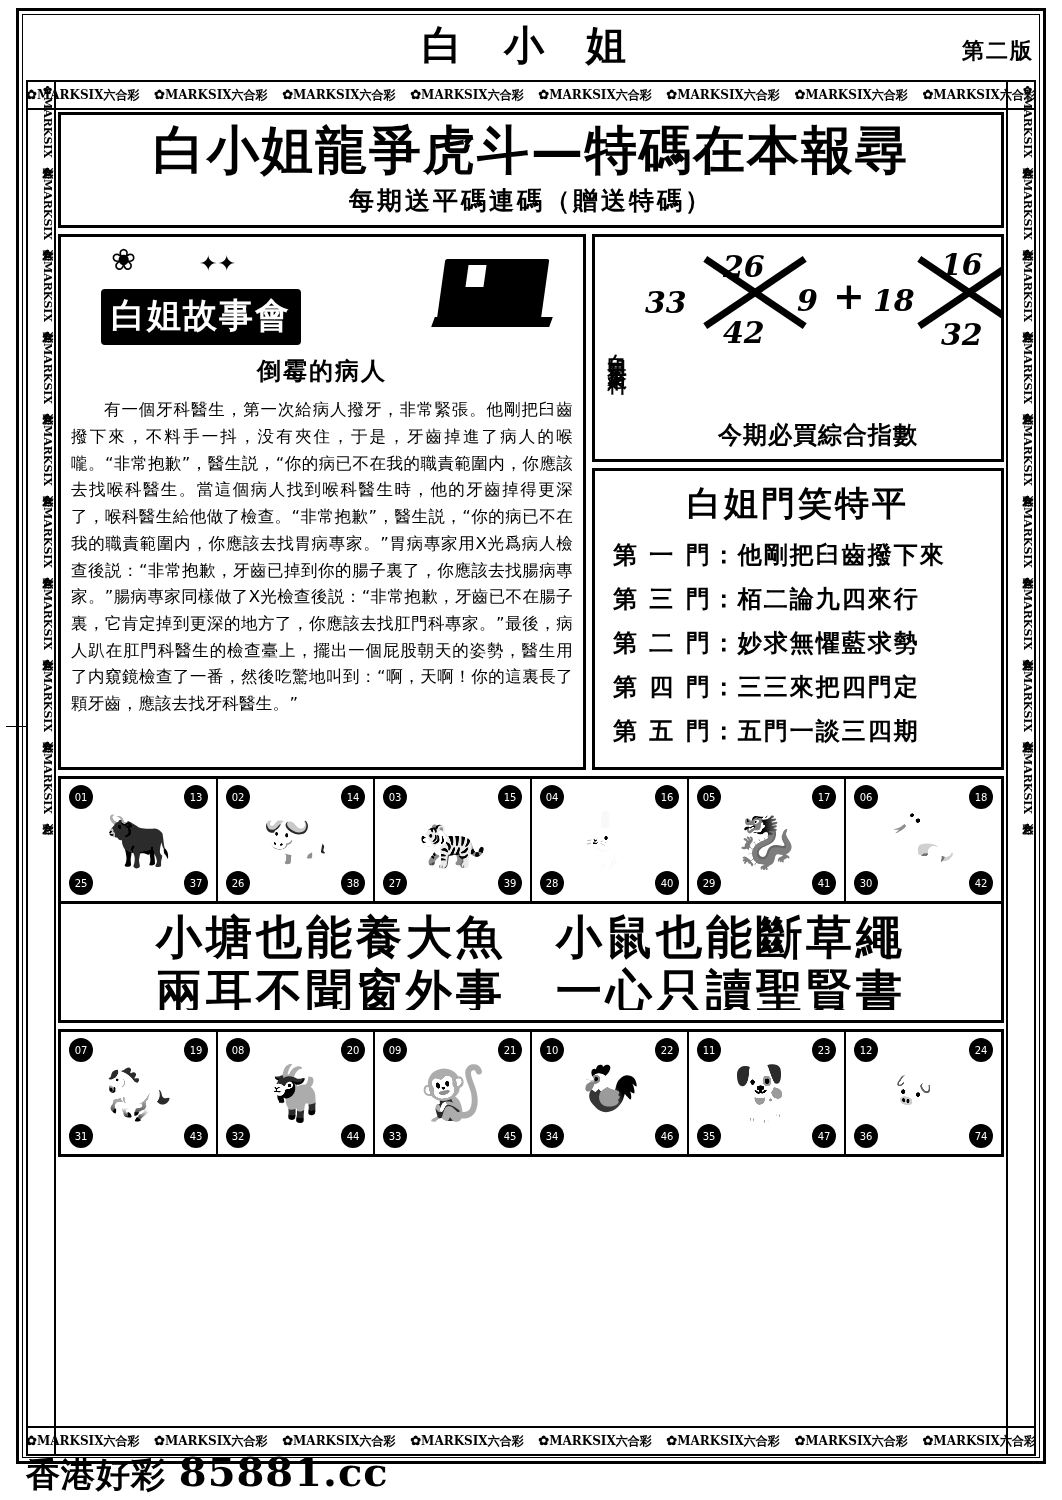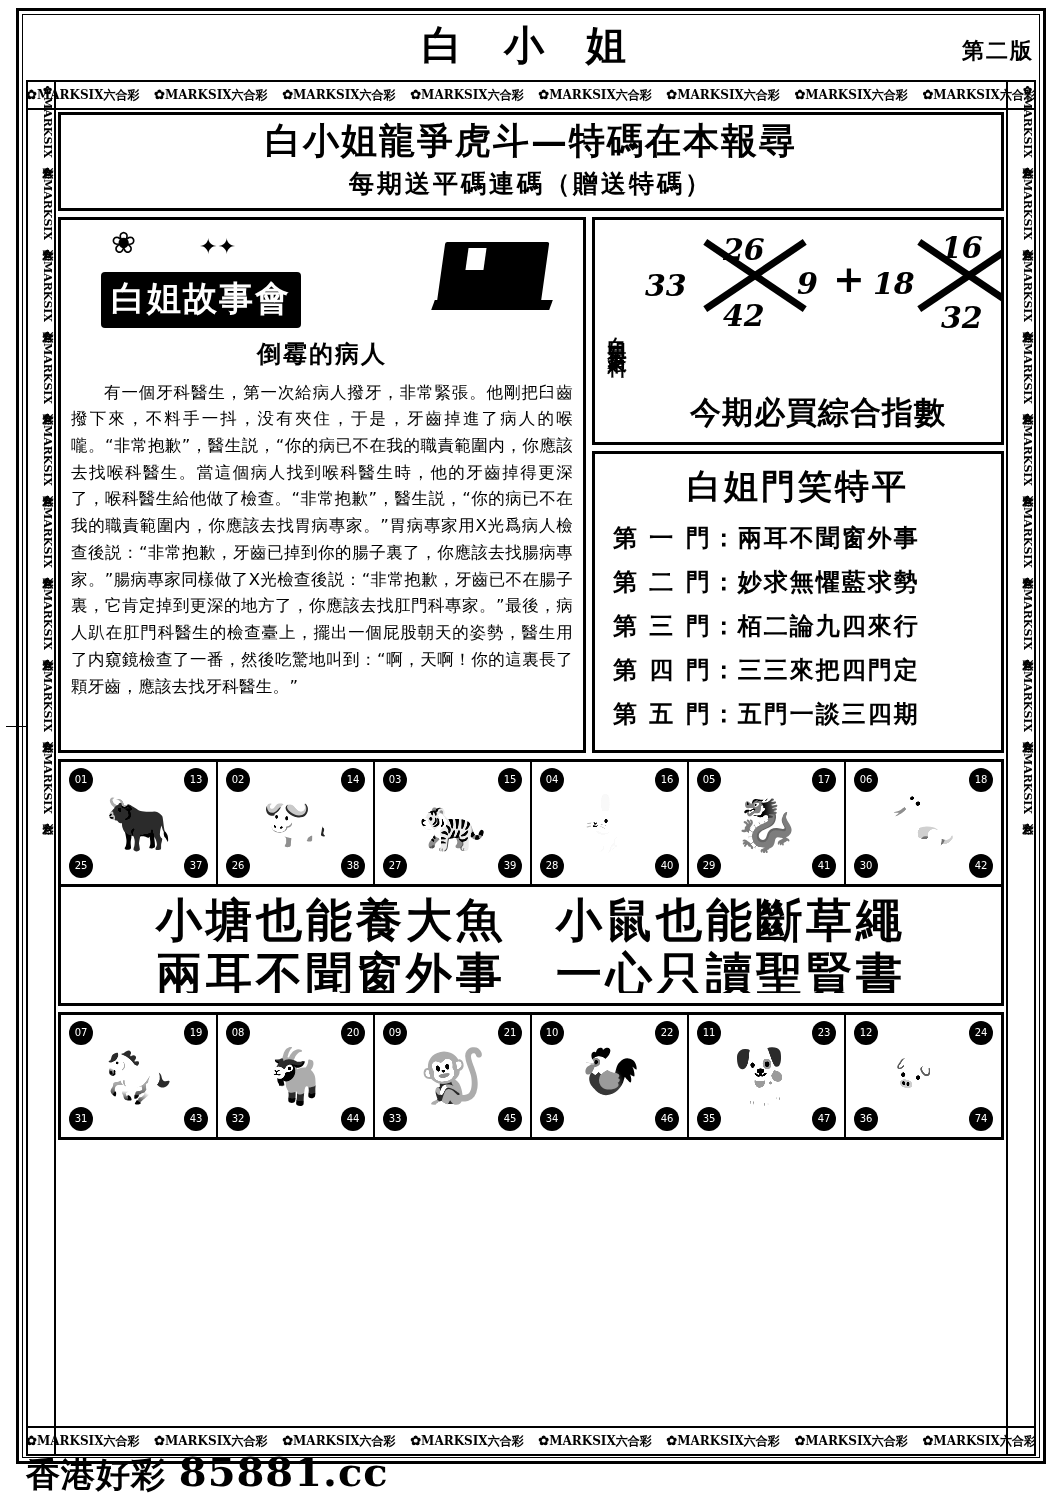--- a/index.html
+++ b/index.html
@@ -74,21 +74,21 @@
   }
   .banner{
     border:3px solid #000;
     padding:6px 0 8px 0;
     text-align:center;
   }
   .banner h1{
     margin:0;
     font-family:"DejaVu Serif","Liberation Serif",serif;
     font-weight:bold;
-    font-size:36px;
+    font-size:52px;
     letter-spacing:2px;
     line-height:1.1;
     white-space:nowrap;
   }
   .banner h2{
     margin:6px 0 0 0;
     font-family:"DejaVu Serif","Liberation Serif",serif;
     font-weight:bold;
     font-size:25px;
     letter-spacing:3px;
@@ -192,21 +192,21 @@
   .xmark:before{transform:rotate(34deg);}
   .xmark:after{transform:rotate(-34deg);}
   .plus{
     position:absolute;font-size:38px;font-weight:bold;
     font-family:"DejaVu Serif","Liberation Serif",serif;
   }
   .idx-caption{
     position:absolute;left:0;right:6px;bottom:8px;
     text-align:center;
     font-family:"DejaVu Serif","Liberation Serif",serif;
-    font-weight:bold;font-size:31px;letter-spacing:1px;
+    font-weight:bold;font-size:24px;letter-spacing:1px;
   }
   
   .box-doors{
     border:3px solid #000;
     flex:1;
     box-sizing:border-box;
     padding:10px 14px 8px 14px;
   }
   .doors-title{
     text-align:center;
@@ -379,23 +379,23 @@
 
               <div class="xmark" style="left:58px;top:14px;"></div>
               <div class="xmark" style="left:272px;top:14px;"></div>
             </div>
             <div class="idx-caption">今期必買綜合指數</div>
           </div>
         </div>
 
         <div class="box-doors">
           <div class="doors-title">白姐門笑特平</div>
-          <div class="door-line">第 一 門：兩耳不聞窗外事</div>
+          <div class="door-line">第 一 門：他剛把臼齒撥下來</div>
+          <div class="door-line">第 三 門：栢二論九四來行</div>
           <div class="door-line">第 二 門：妙求無懼藍求勢</div>
-          <div class="door-line">第 三 門：栢二論九四來行</div>
           <div class="door-line">第 四 門：三三來把四門定</div>
           <div class="door-line">第 五 門：五門一談三四期</div>
         </div>
 
       </div>
     </div>
 
     <div class="zodiac" id="zodiacTop">
         <div class="zcell">
           <div class="ball b1">01</div>

